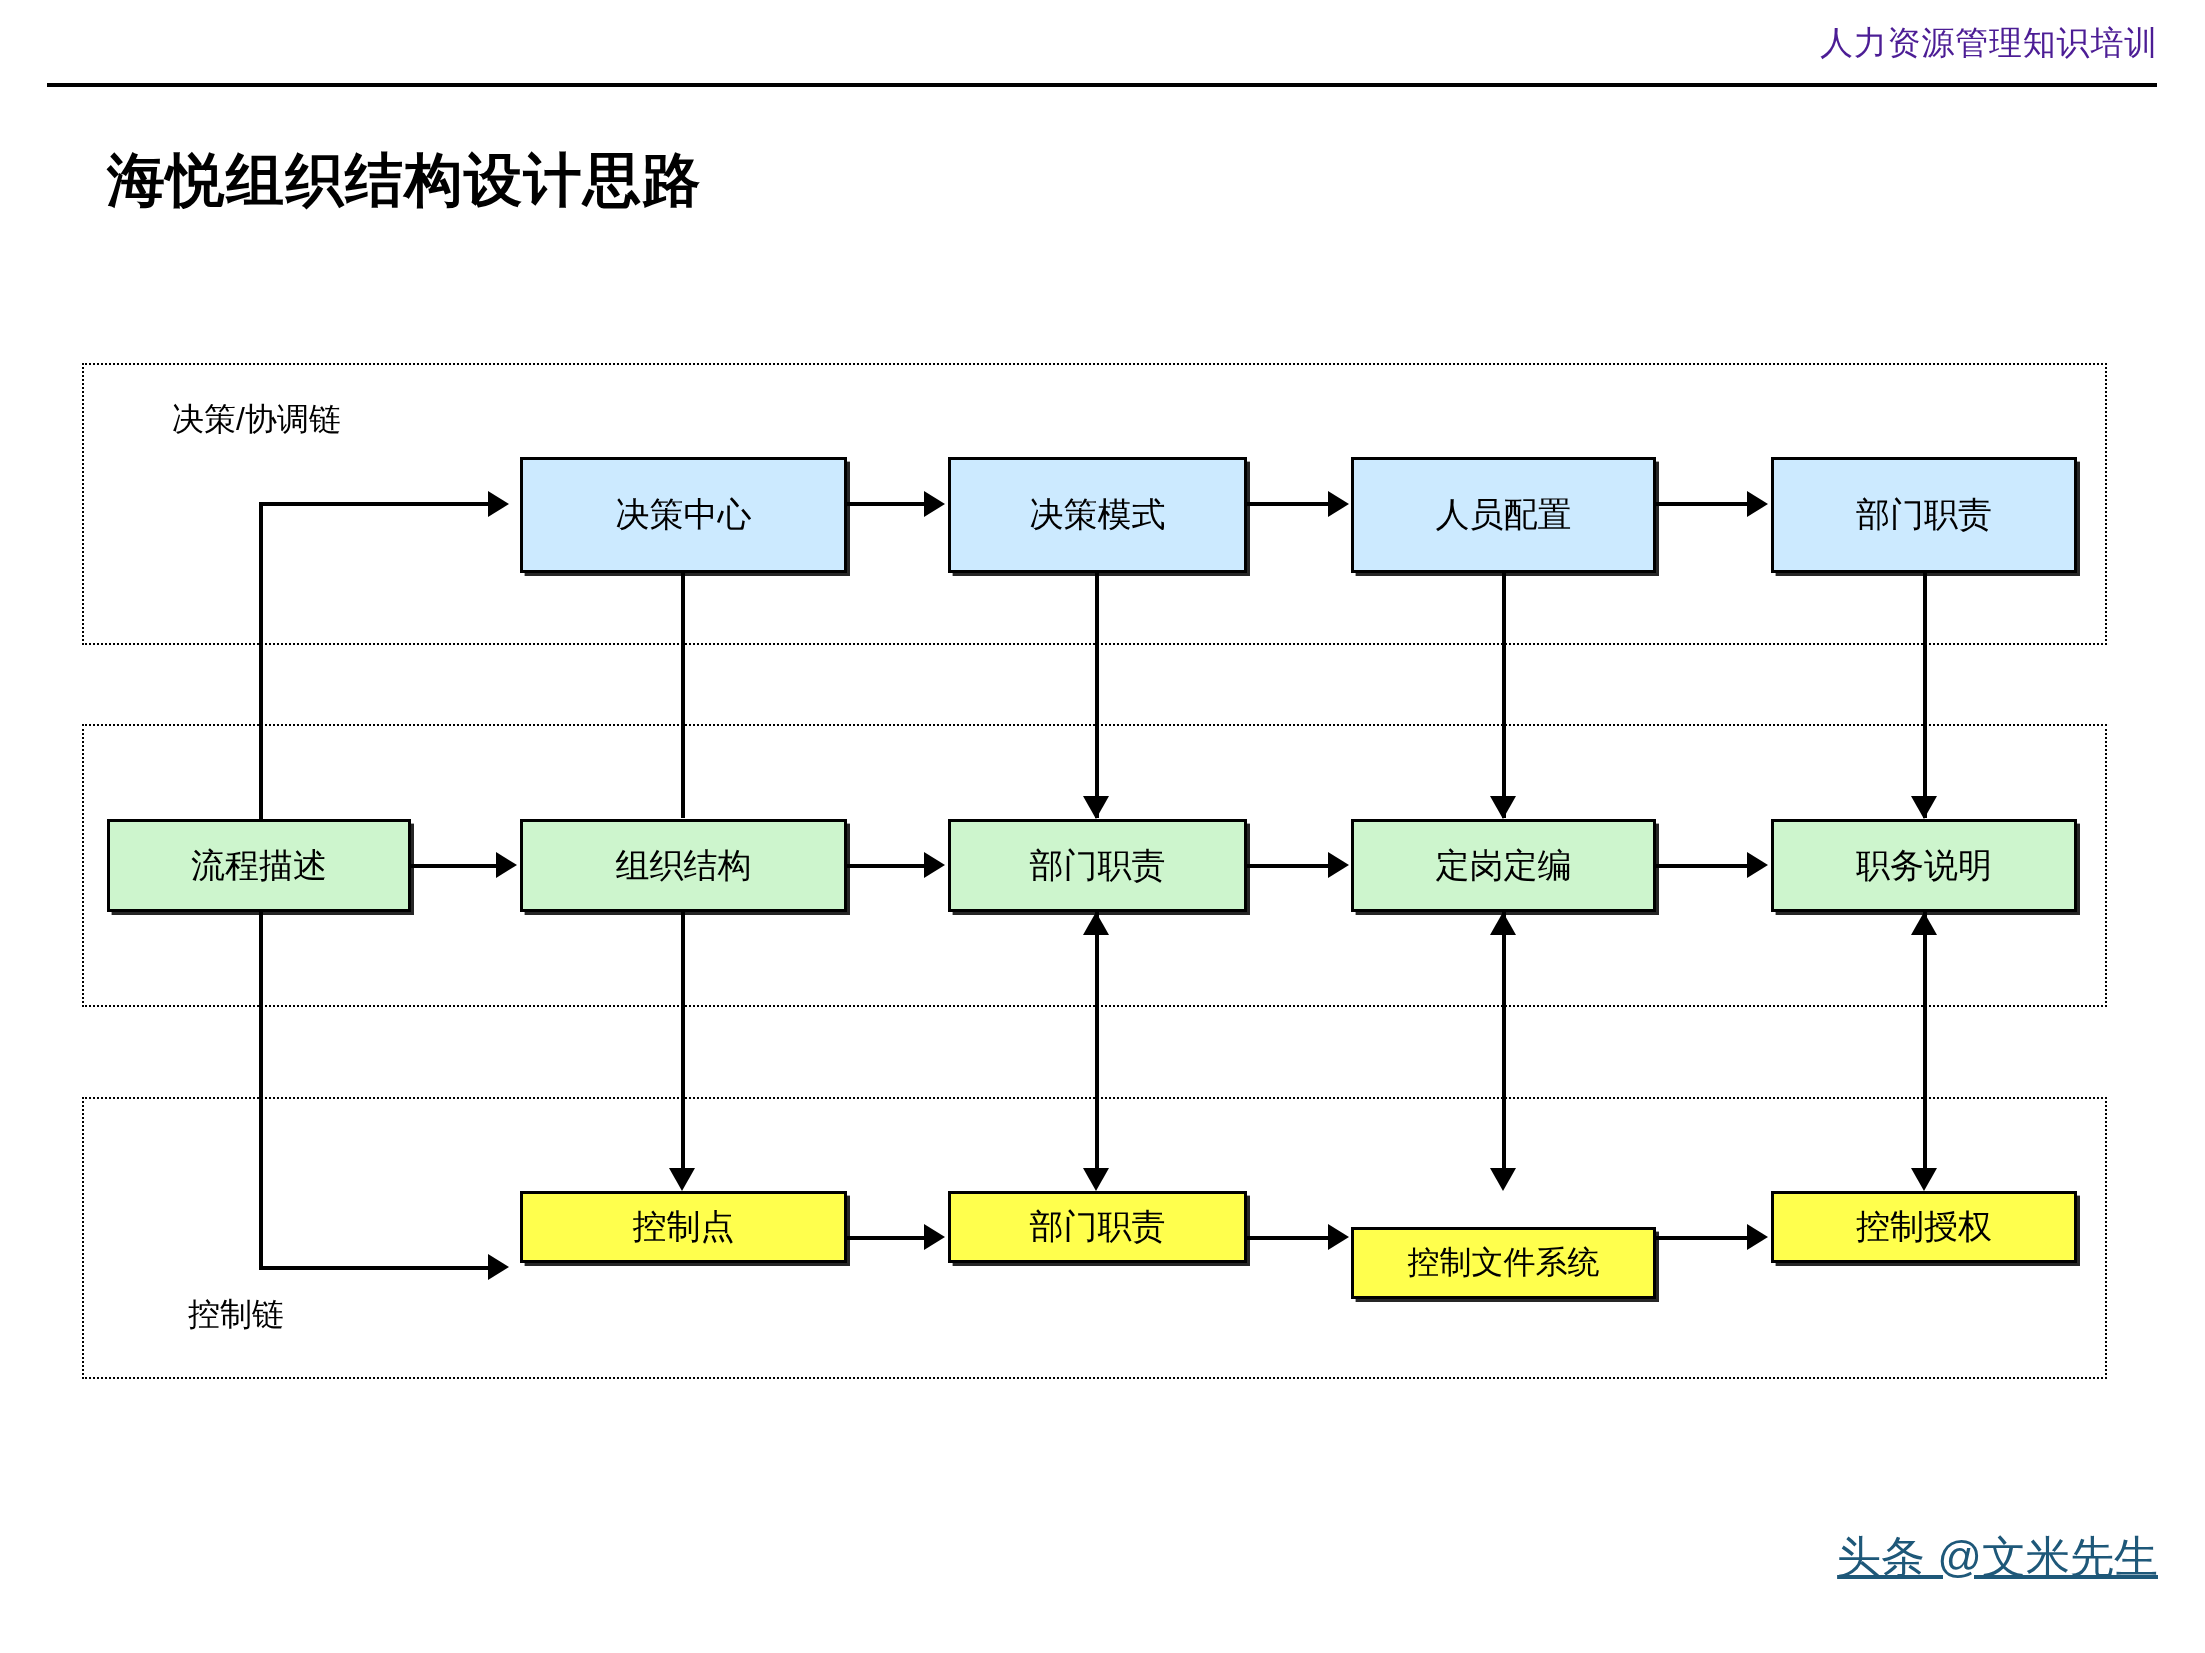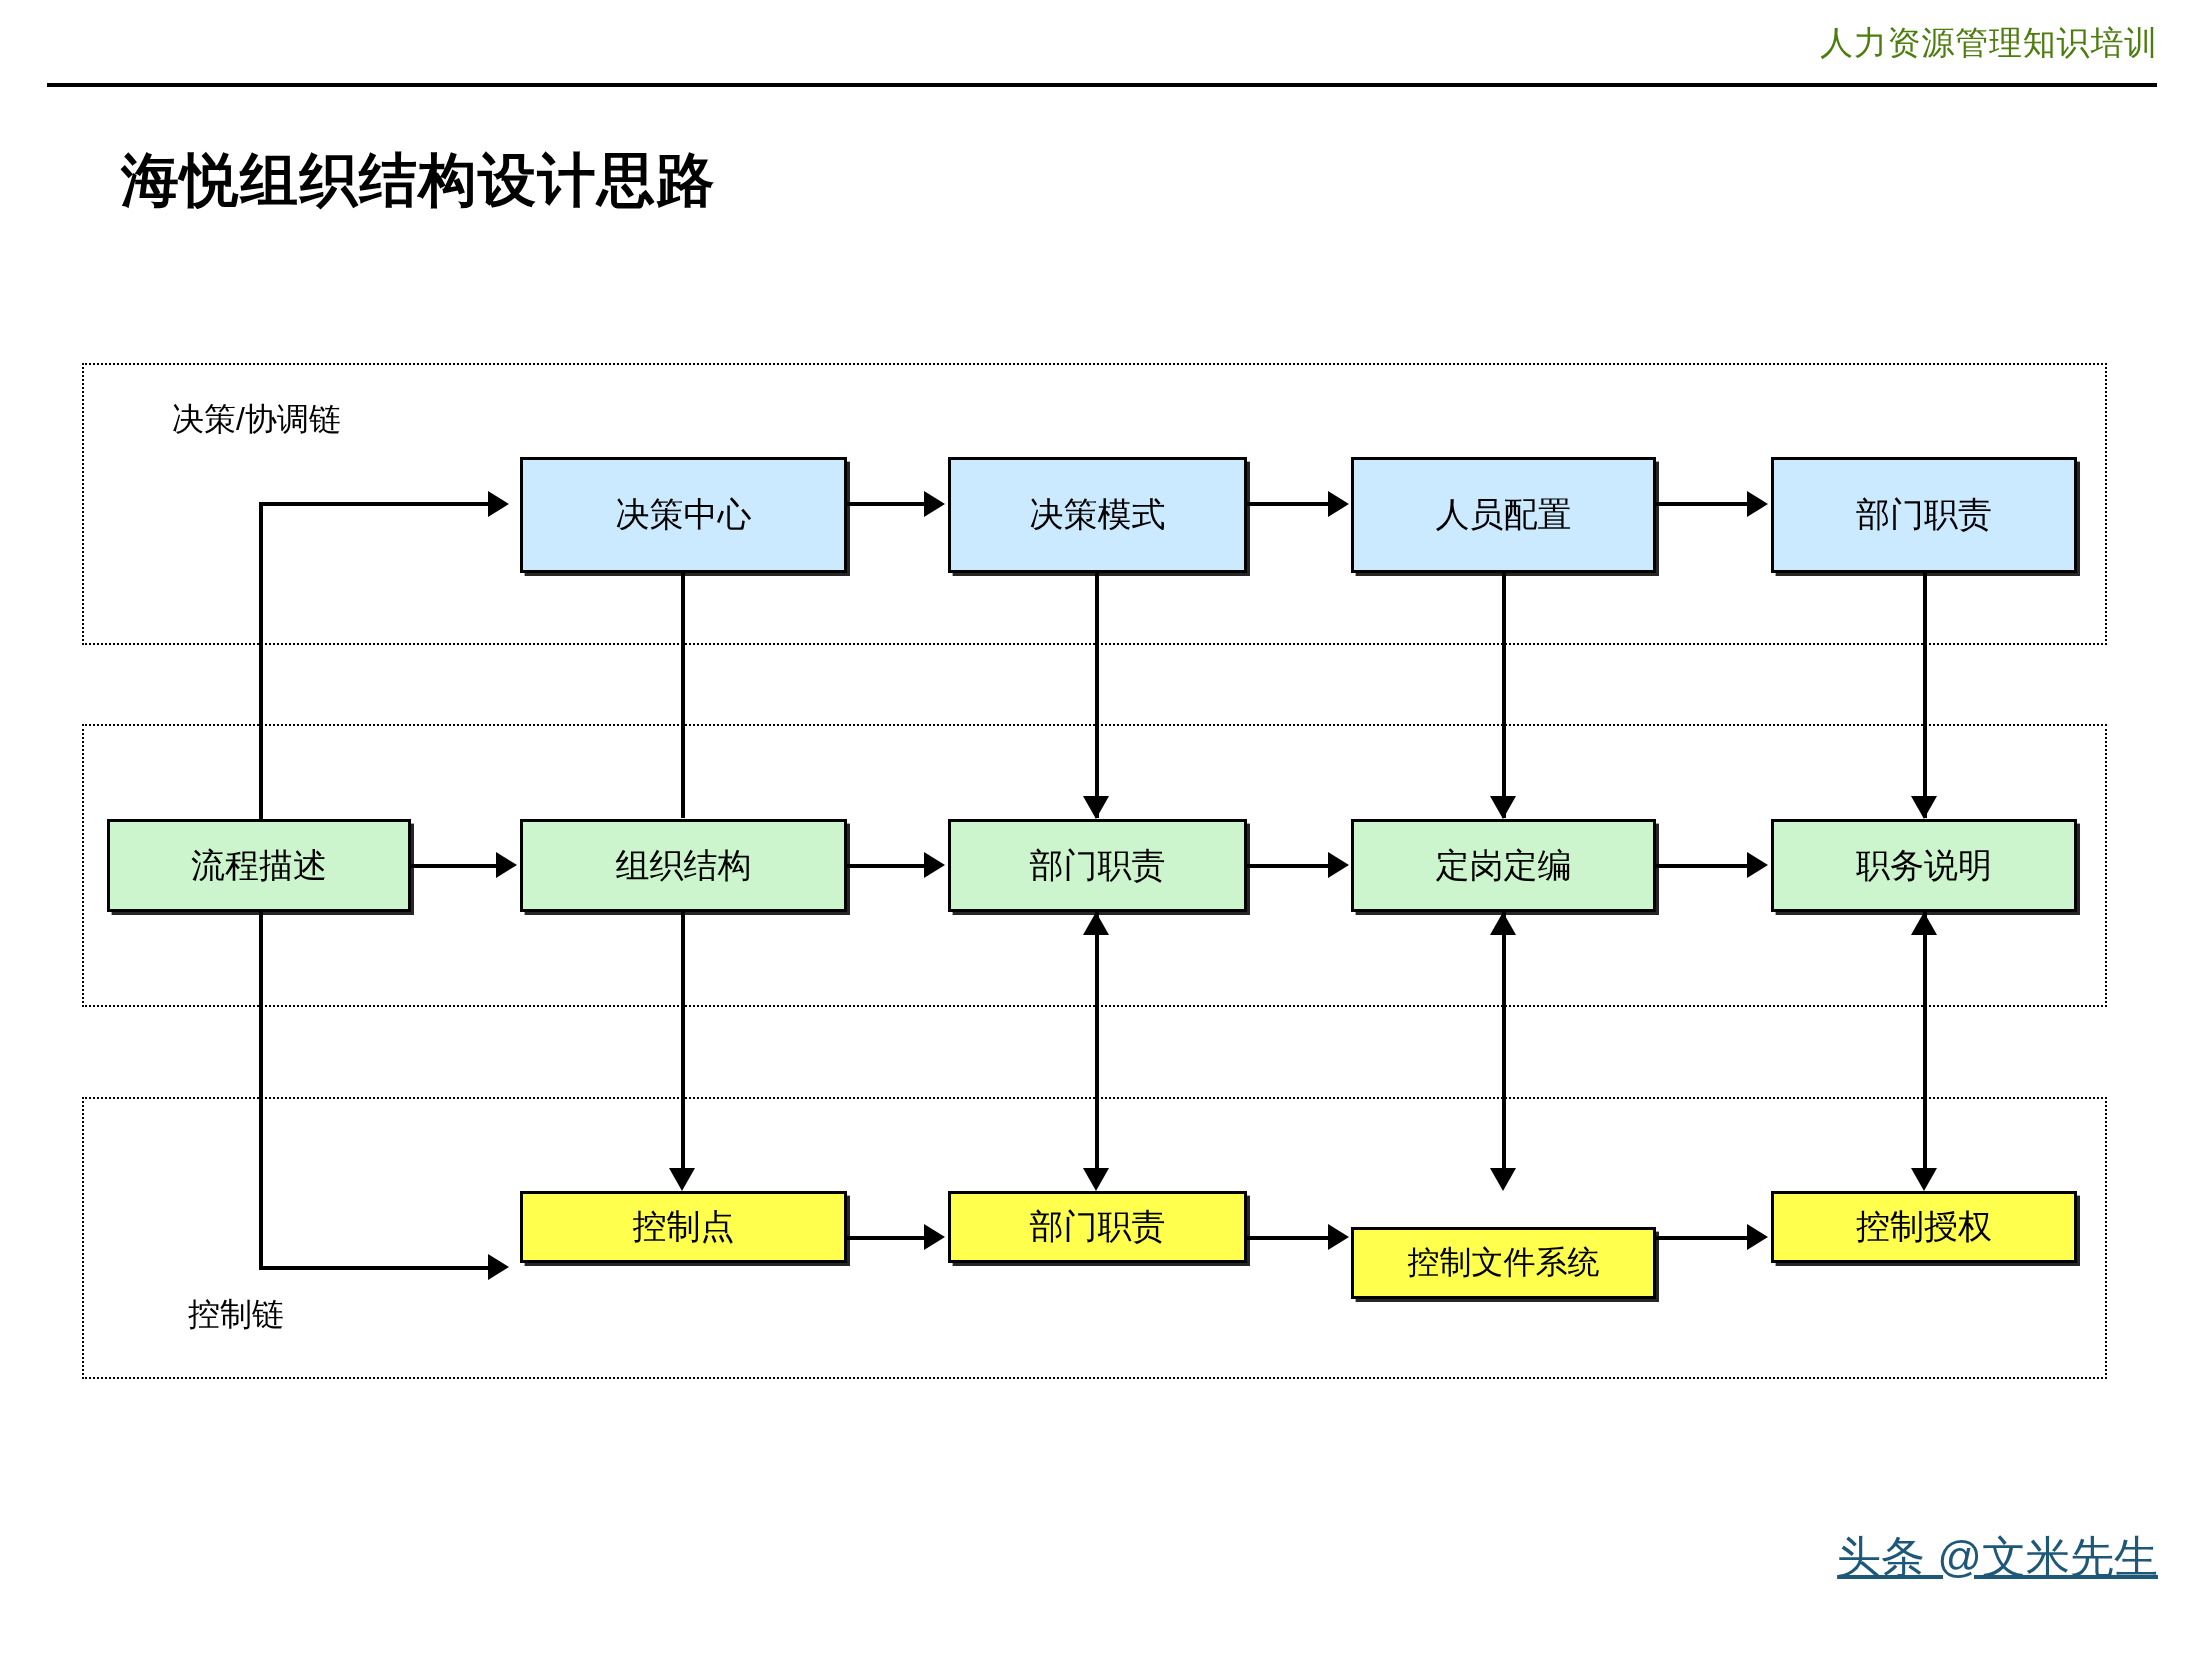--- a/index.html
+++ b/index.html
@@ -9,30 +9,30 @@
     font-family:"Liberation Sans","DejaVu Sans",sans-serif;
     position:relative;
     overflow:hidden;
   }
   
   #header-bar{
     position:absolute;left:0;top:0;width:2205px;height:86px;
   }
   #header-title{
     position:absolute;right:47px;top:21.4px;
-    font-size:33px;color:#4d7c0f;letter-spacing:0.8px;
+    font-size:33px;color:#4c1d95;letter-spacing:0.8px;
     white-space:nowrap;
   }
   #header-rule{
     position:absolute;left:47px;top:83px;width:2110px;height:3.8px;
     background:#000000;
   }
   
   #page-title{
-    position:absolute;left:121px;top:142px;
+    position:absolute;left:107px;top:142px;
     font-size:58px;font-weight:bold;color:#000000;
     letter-spacing:1.5px;white-space:nowrap;
   }
   
   .band{
     position:absolute;
     border:2.3px dotted #000000;
     box-sizing:border-box;
     background:transparent;
   }

